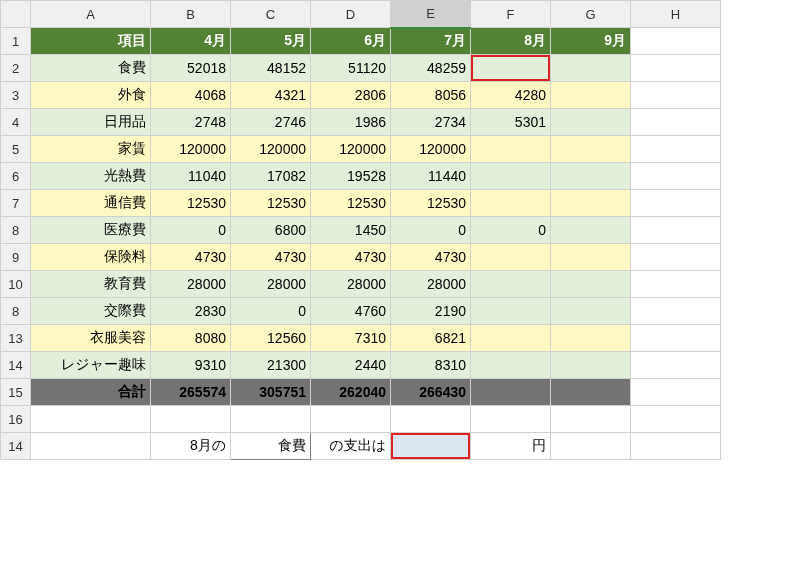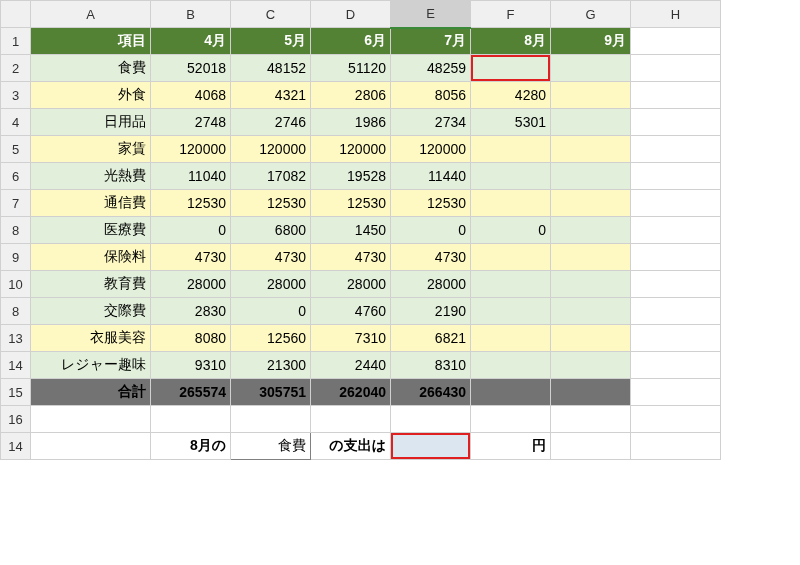--- a/index.html
+++ b/index.html
@@ -50,21 +50,21 @@
 .redbox {
   position: relative;
 }
 .redbox::after {
   content: "";
   position: absolute;
   top: -1px; left: -1px; right: -1px; bottom: -1px;
   border: 3px solid #e02020;
   pointer-events: none;
 }
-.bold { font-weight: bold; }
+.bold { font-weight: normal; }
 .bordered { border: 1px solid #808080 !important; }
 .lightblue { background: #dce6f1; }
 </style>
 </head>
 <body>
 
 <table class="sheet">
   <colgroup>
     <col style="width:30px">
     <col class="col-A">

